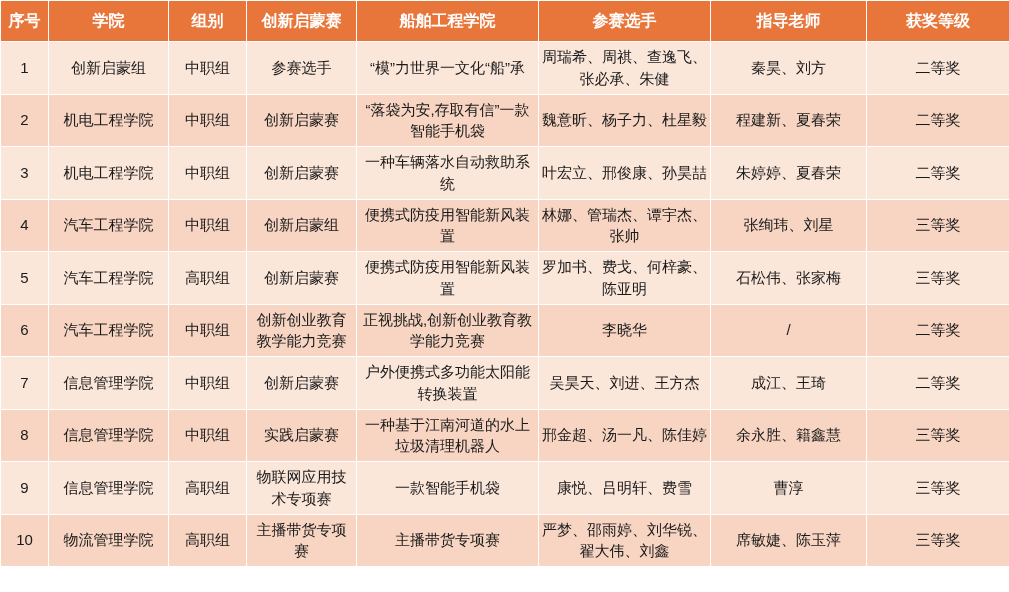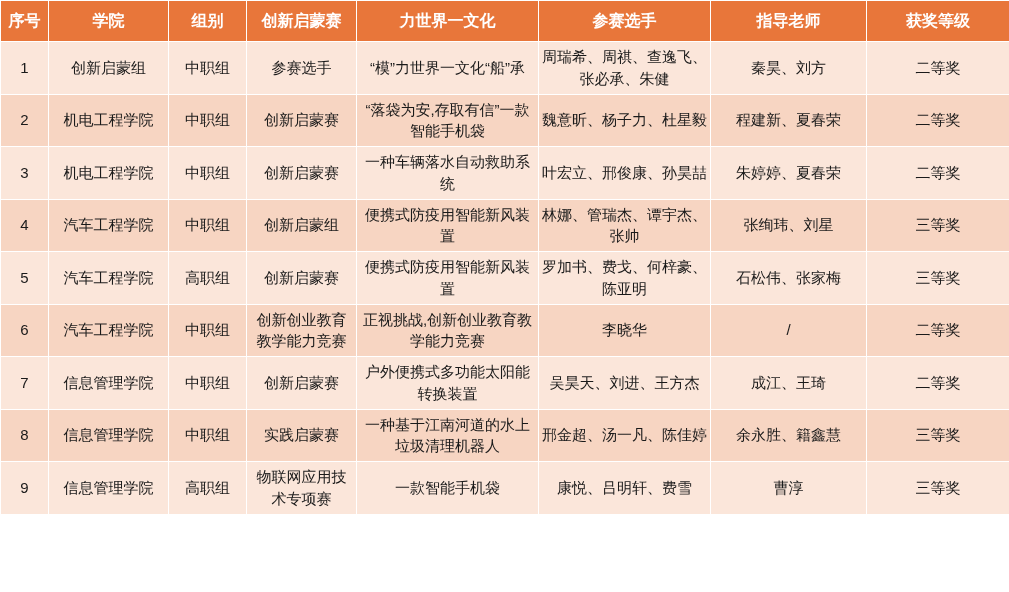--- a/index.html
+++ b/index.html
@@ -74,21 +74,21 @@
         <col class="c5">
         <col class="c6">
         <col class="c7">
   </colgroup>
   <thead>
     <tr>
       <th>序号</th>
       <th>学院</th>
       <th>组别</th>
       <th>创新启蒙赛</th>
-      <th>力世界一文化</th>
+      <th>船舶工程学院</th>
       <th>参赛选手</th>
       <th>指导老师</th>
       <th>获奖等级</th>
     </tr>
   </thead>
   <tbody id="table-body">
         <tr class="row-odd">
           <td class="col-idx">1</td>
           <td class="col-college">创新启蒙组</td>
           <td class="col-group">中职组</td>
@@ -171,15 +171,25 @@
         <tr class="row-odd">
           <td class="col-idx">9</td>
           <td class="col-college">信息管理学院</td>
           <td class="col-group">高职组</td>
           <td class="col-project">物联网应用技术专项赛</td>
           <td class="col-work">一款智能手机袋</td>
           <td class="col-players">康悦、吕明轩、费雪</td>
           <td class="col-teachers">曹淳</td>
           <td class="col-award">三等奖</td>
         </tr>
+        <tr class="row-even">
+          <td class="col-idx">10</td>
+          <td class="col-college">物流管理学院</td>
+          <td class="col-group">高职组</td>
+          <td class="col-project">主播带货专项赛</td>
+          <td class="col-work">主播带货专项赛</td>
+          <td class="col-players">严梦、邵雨婷、刘华锐、翟大伟、刘鑫</td>
+          <td class="col-teachers">席敏婕、陈玉萍</td>
+          <td class="col-award">三等奖</td>
+        </tr>
       </tbody>
 </table>
 </div>
 
 </body></html>

